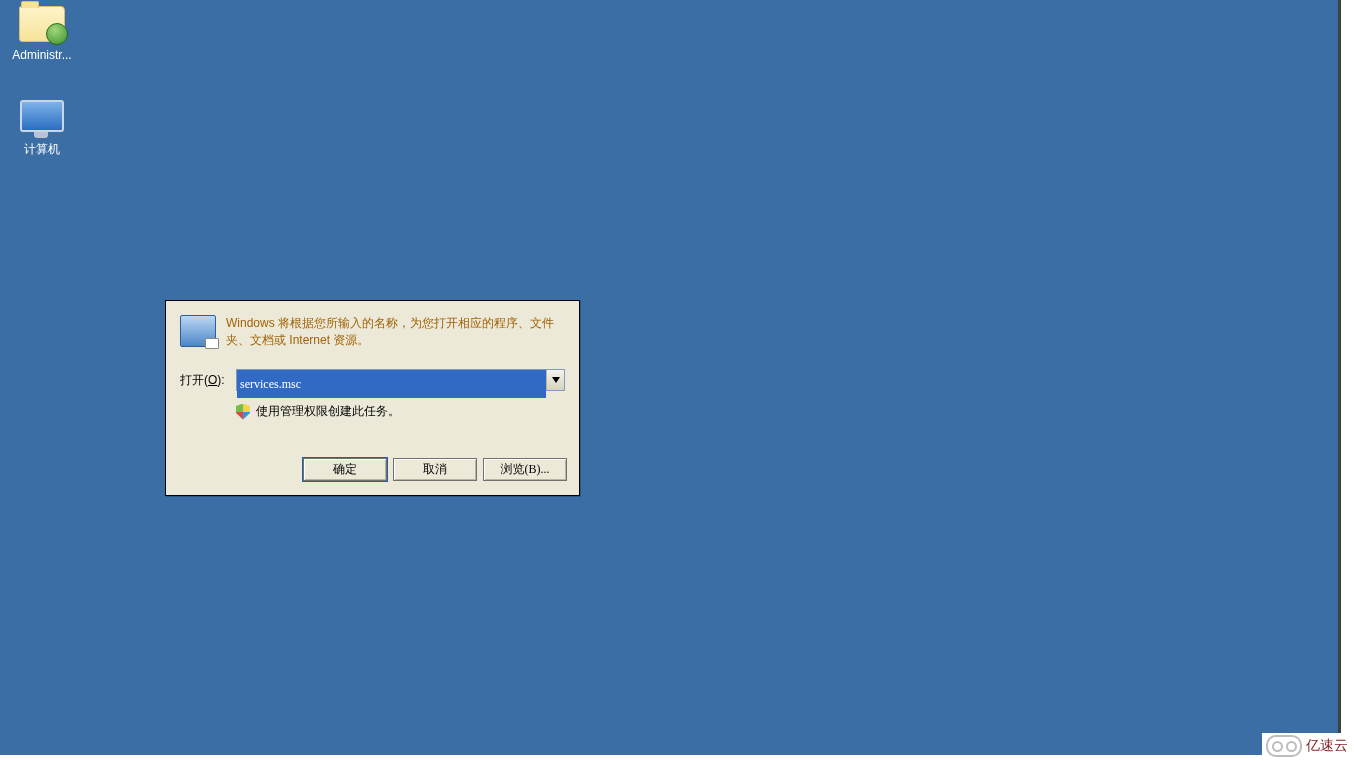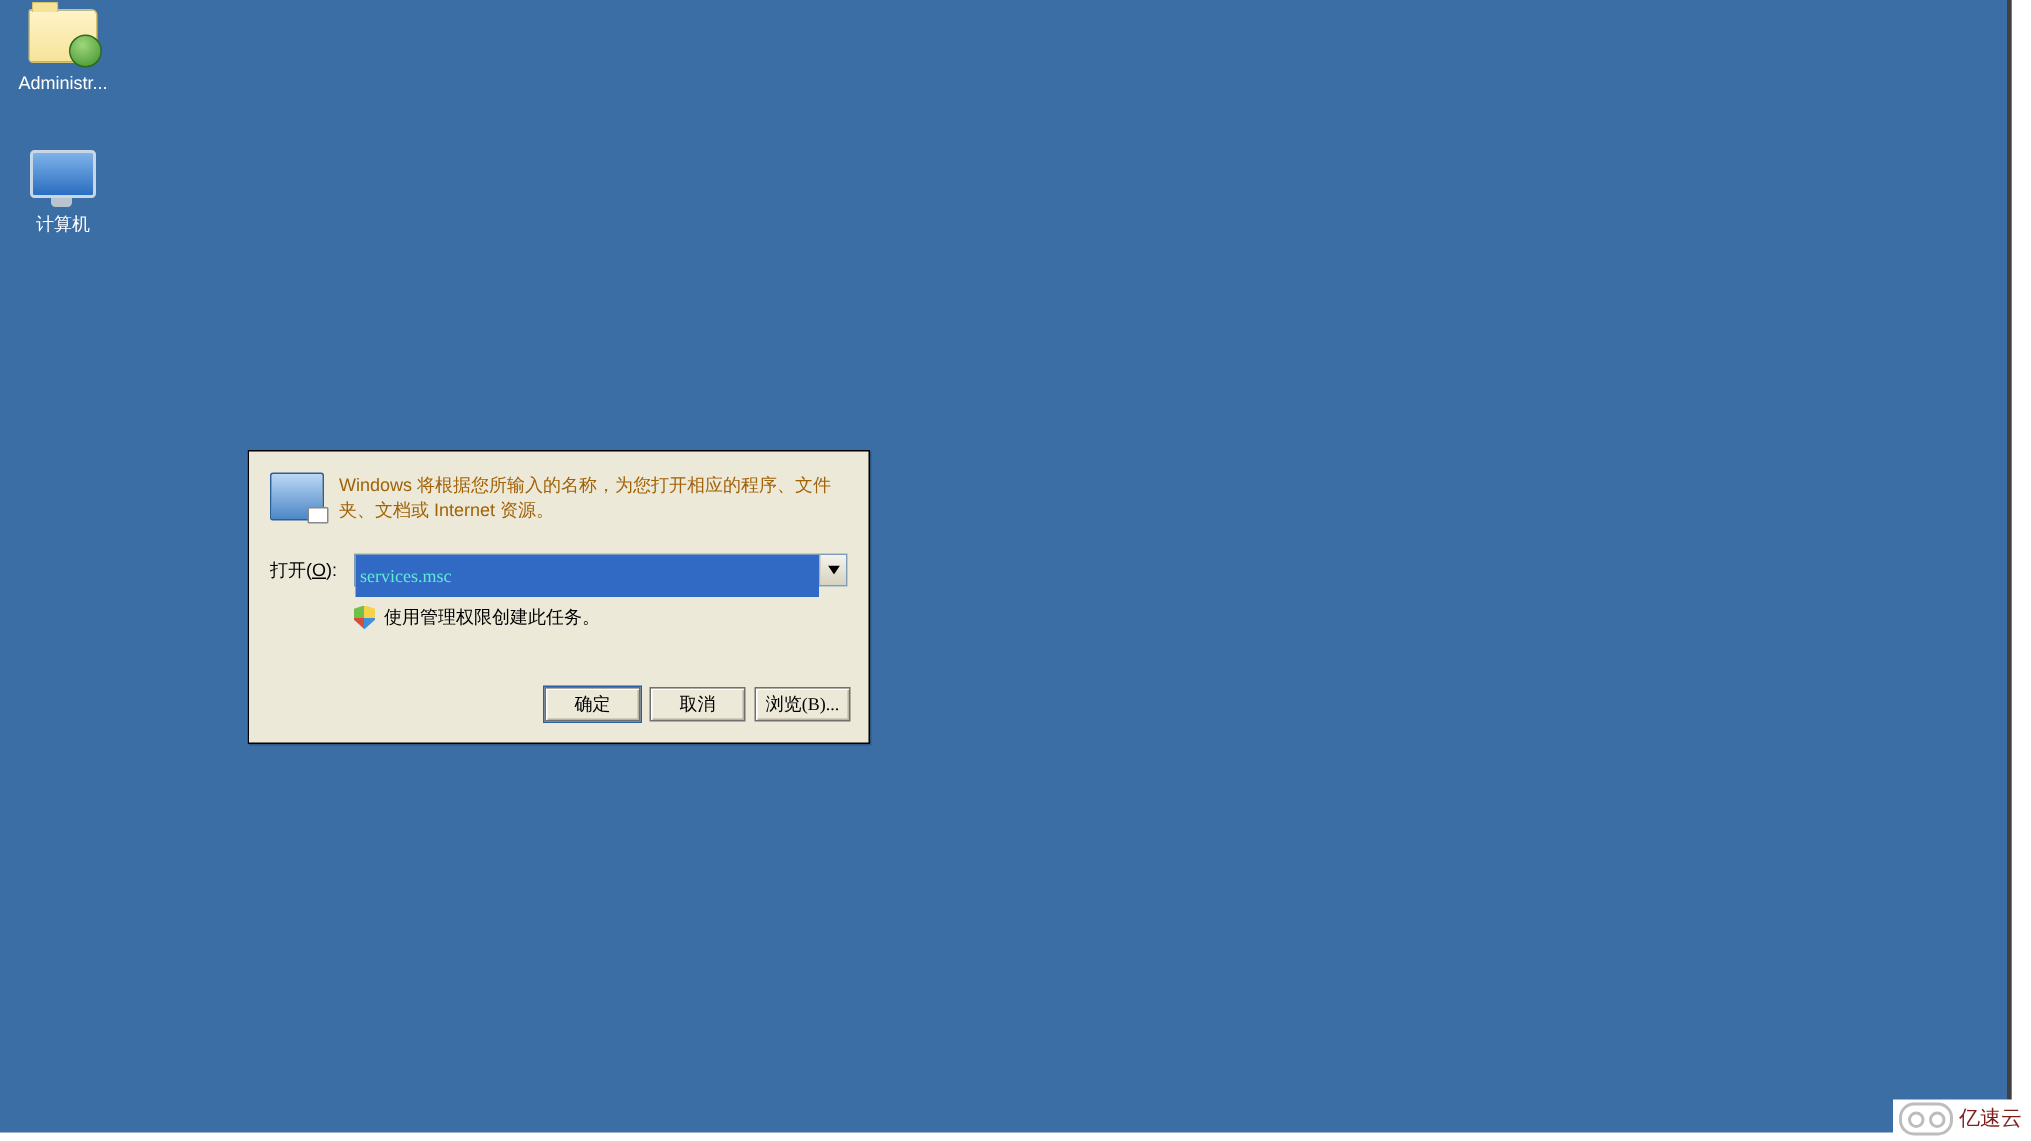--- a/index.html
+++ b/index.html
@@ -31,27 +31,27 @@
   .titlebar .xbtn{width:18px;height:16px;background:#d6d2c2;border:1px solid #888;color:#000;font:bold 12px/14px Tahoma;text-align:center;cursor:default}
   .body{padding:14px 14px 10px 14px}
   .toprow{display:flex}
   .runicon{width:34px;height:30px;flex:none;margin-right:10px;background:linear-gradient(#bcd8f4,#4d87c7);border:1px solid #2c5f99;border-radius:2px;position:relative}
   .runicon:after{content:"";position:absolute;right:-4px;bottom:-3px;width:12px;height:9px;background:#fff;border:1px solid #888;border-radius:1px}
   .desc{line-height:17px;color:#a16207}
   .openrow{display:flex;align-items:center;margin-top:20px}
   .openlbl{width:56px;color:#000}
   .openlbl u{text-decoration:underline}
   .combo{flex:1;display:flex;height:20px;border:1px solid #7f9db9;background:#fff}
-  .combo input{flex:1;border:0;outline:0;font:12px Tahoma;padding:14px 3px;background:#316ac5;color:#5eead4}
+  .combo input{flex:1;border:0;outline:0;font:12px Tahoma;padding:14px 3px;background:#316ac5;color:#ffffff}
   .combo .drop{width:17px;background:linear-gradient(#f4f3ee,#d7d2bf);border-left:1px solid #b9b49e;display:flex;align-items:center;justify-content:center;cursor:default}
   .drop svg{width:8px;height:6px}
   .adminrow{display:flex;align-items:center;margin:12px 0 0 56px;color:#000}
   .shield{width:14px;height:16px;margin-right:6px;background:conic-gradient(#f6d24a 0 90deg,#3e8fdc 90deg 180deg,#d94b3a 180deg 270deg,#6fbf4b 270deg 360deg);clip-path:polygon(50% 0,100% 15%,100% 60%,50% 100%,0 60%,0 15%)}
   .btnrow{display:flex;justify-content:flex-end;gap:6px;padding:0 12px 14px 12px;margin-top:28px}
-  .btn{width:64px;height:23px;background:#ece9d8;border:1px solid #707070;box-shadow:inset 1px 1px 0 #fff,inset -1px -1px 0 #b9b49e;font:12px "Microsoft YaHei",SimSun;cursor:default}
+  .btn{width:84px;height:23px;background:#ece9d8;border:1px solid #707070;box-shadow:inset 1px 1px 0 #fff,inset -1px -1px 0 #b9b49e;font:12px "Microsoft YaHei",SimSun;cursor:default}
   .btn.default{box-shadow:inset 1px 1px 0 #fff,inset -1px -1px 0 #b9b49e,0 0 0 1px #2a5ea5}
   
   .watermark{position:absolute;right:2px;bottom:2px;display:flex;align-items:center;color:#7f1d1d;font:14px sans-serif;background:#fff;padding:2px 4px}
   .watermark .logo{width:32px;height:18px;border:2px solid #bdbdbd;border-radius:10px;margin-right:4px;display:flex;align-items:center;justify-content:center;gap:3px}
   .watermark .logo:before,.watermark .logo:after{content:"";width:7px;height:7px;border:2px solid #bdbdbd;border-radius:50%}
 </style>
 </head>
 <body>
 
 <div class="desktop">

